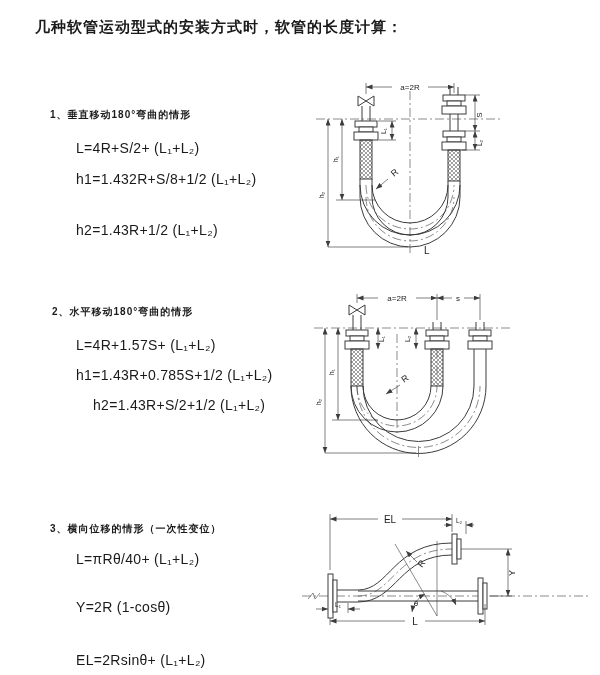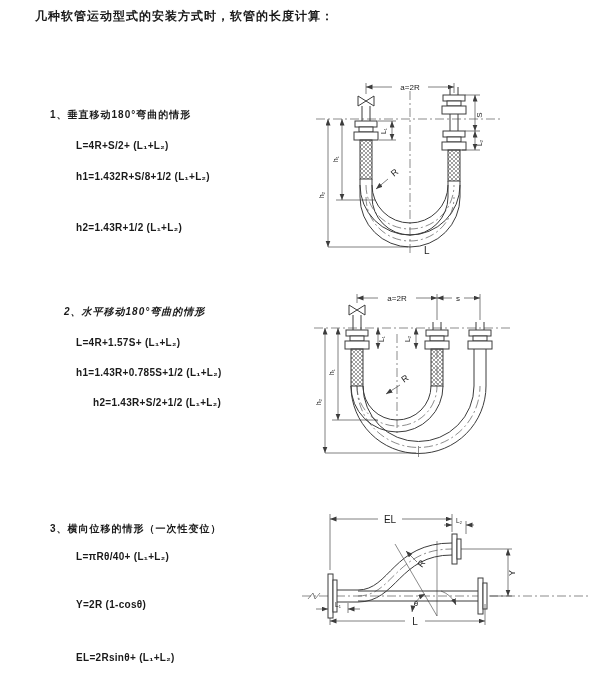--- a/index.html
+++ b/index.html
@@ -3,25 +3,25 @@
 <meta charset="utf-8">
 <style>
   html,body { margin:0; padding:0; }
   body {
     width:600px; height:675px; position:relative;
     background:#ffffff; color:#1a1a1a;
     font-family:"Liberation Sans","DejaVu Sans",sans-serif;
     overflow:hidden;
   }
   .doc-title {
-    position:absolute; left:35px; top:8px;
-    font-size:12px; font-weight:700; letter-spacing:1px;
+    position:absolute; left:35px; top:18px;
+    font-size:15px; font-weight:700; letter-spacing:1px;
   }
   .sec-heading { position:absolute; font-size:10px; font-weight:700; letter-spacing:1px; }
-  .formula { position:absolute; font-size:10px; font-weight:700; letter-spacing:0.3px; white-space:pre; }
+  .formula { position:absolute; font-size:14px; font-weight:400; letter-spacing:0.3px; white-space:pre; }
   .diagram { position:absolute; }
 
   
   svg .ln   { stroke:#3c3c3c; stroke-width:1;    fill:none; }
   svg .fl   { stroke:#3c3c3c; stroke-width:1;    fill:#ffffff; }
   svg .dim  { stroke:#3c3c3c; stroke-width:0.65; fill:none; }
   svg .thin { stroke:#3c3c3c; stroke-width:0.6;  fill:none; }
   svg .cl   { stroke:#3c3c3c; stroke-width:0.6;  fill:none; stroke-dasharray:9 3 2 3; }
   svg text  { fill:#1c1c1c; stroke:none; font-family:"Liberation Sans","DejaVu Sans",sans-serif; }
   svg .lbl   { font-size:8px; }
@@ -136,21 +136,21 @@
   </g>
 
   <g>
     <line class="dim" x1="76" y1="104" x2="64" y2="114" marker-end="url(#a1)"></line>
     <text class="lbl-m" x="82" y="102" transform="rotate(-40 82 102)">R</text>
   </g>
 
   <text class="lbl-l" x="112" y="179">L</text>
 </svg>
 
-<div class="sec-heading" style="left:64px; top:305px;font-style:italic;">2、水平移动180°弯曲的情形</div>
+<div class="sec-heading" style="left:52px; top:305px;">2、水平移动180°弯曲的情形</div>
 <div class="formula" style="left:76px; top:337px;">L=4R+1.57S+ (L₁+L₂)</div>
 <div class="formula" style="left:76px; top:367px;">h1=1.43R+0.785S+1/2 (L₁+L₂)</div>
 <div class="formula" style="left:76px; top:397px;margin-left:17px;">h2=1.43R+S/2+1/2 (L₁+L₂)</div>
 
 <svg class="diagram" style="left:312px; top:286px;" width="278" height="172" viewBox="0 0 278 172">
   <defs>
     <marker id="a2" markerWidth="8" markerHeight="6" refX="6.5" refY="2.5" orient="auto-start-reverse" markerUnits="userSpaceOnUse">
       <path d="M0,0 L6.5,2.5 L0,5 Z" fill="#3c3c3c"></path>
     </marker>
     <pattern id="hatch2" width="4" height="4" patternUnits="userSpaceOnUse">

